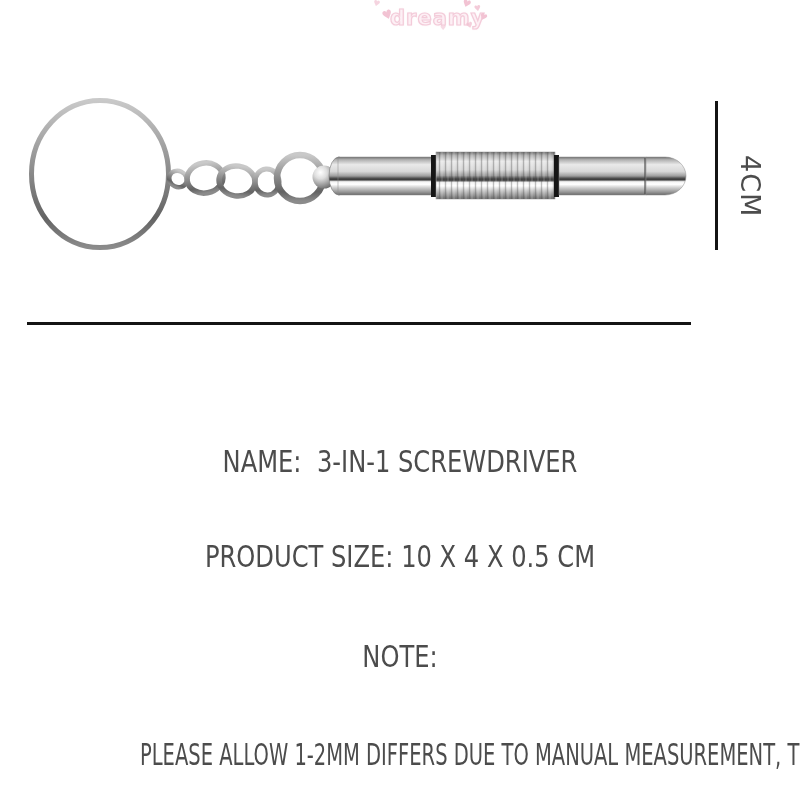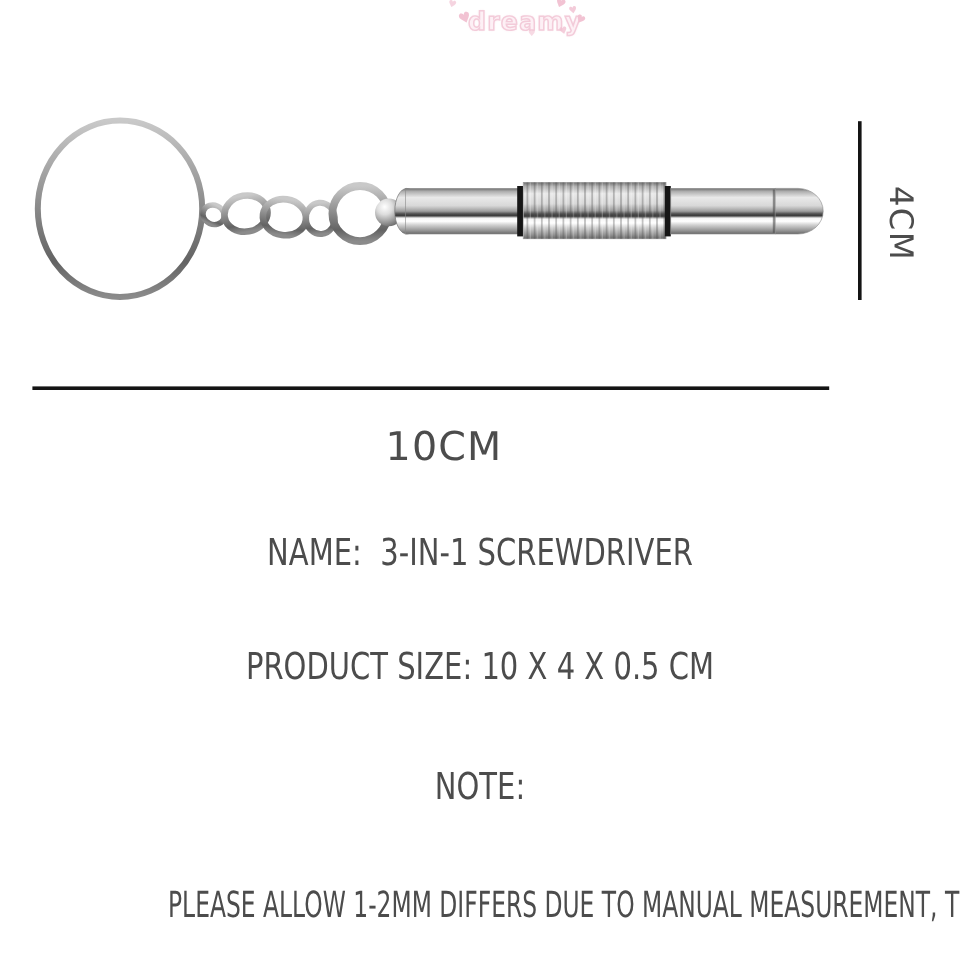--- a/index.html
+++ b/index.html
@@ -109,20 +109,19 @@
     <rect x="554" y="155" width="5" height="42" fill="#161616"></rect>
     <rect x="559" y="157" width="87" height="38" fill="url(#gradMetal)" stroke="#8a8a8a" stroke-width="0.5"></rect>
     <rect x="644" y="158" width="2" height="36" fill="#444444" opacity="0.55"></rect>
     <path d="M646,157 L665,157 A21,19 0 0 1 665,195 L646,195 Z" fill="url(#gradMetal)" stroke="#8a8a8a" stroke-width="0.5"></path>
   </svg>
 
   <div class="vline"></div>
   <div class="vlabel">4CM</div>
 
   <div class="hline"></div>
-  <div class="hlabel">10CM</div>
 
   <div class="line name">NAME:  3-IN-1 SCREWDRIVER</div>
   <div class="line size">PRODUCT SIZE: 10 X 4 X 0.5 CM</div>
   <div class="line note">NOTE:</div>
 
   <div class="disclaimer">PLEASE ALLOW 1-2MM DIFFERS DUE TO MANUAL MEASUREMENT, THANKS.</div>
 </div>
 
 </body></html>

